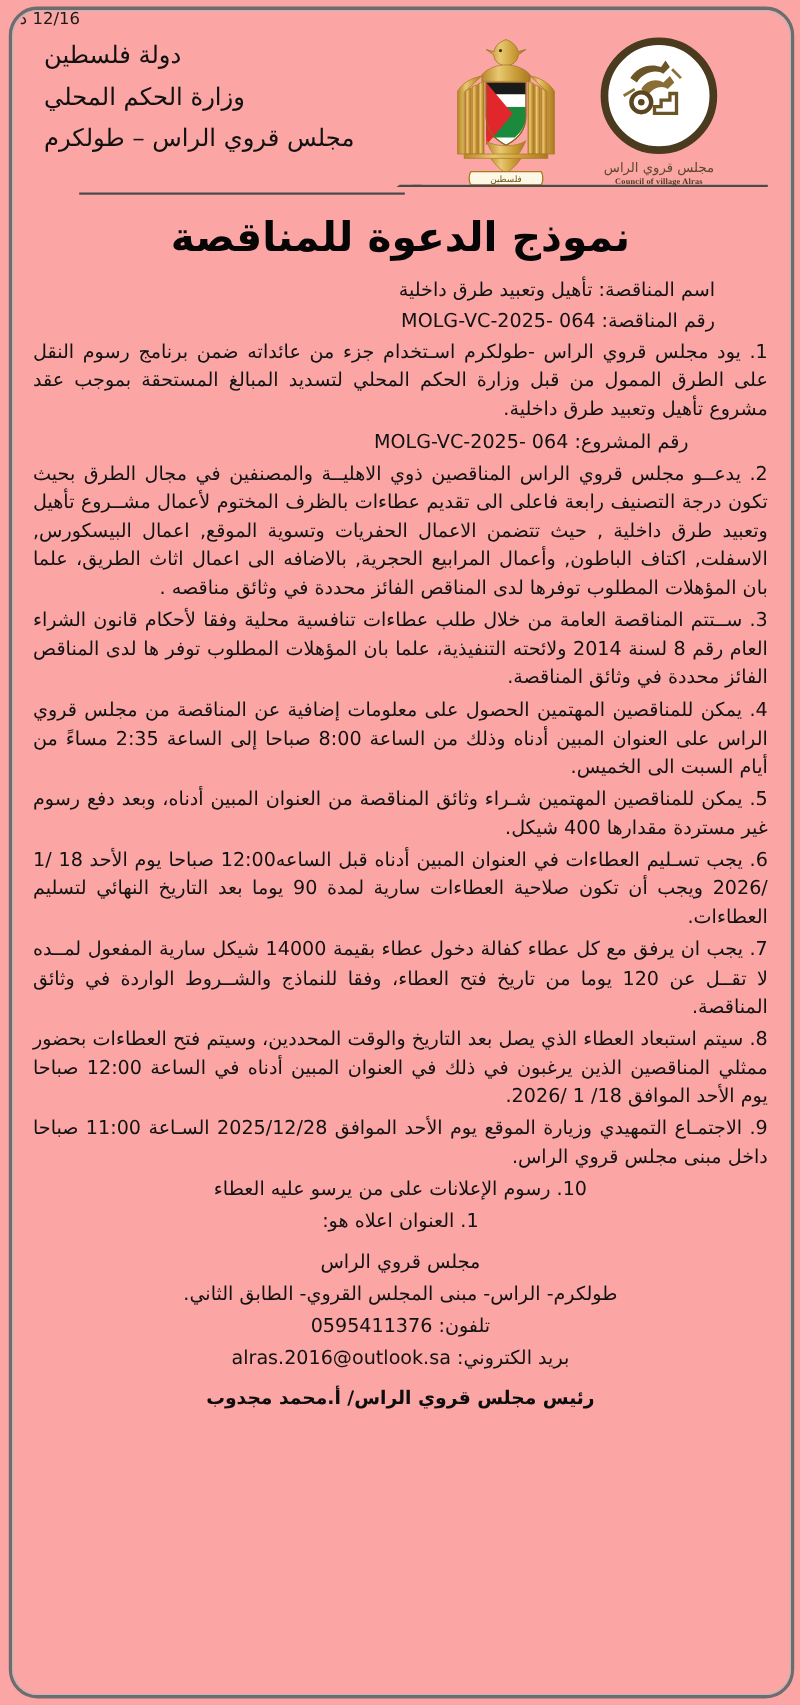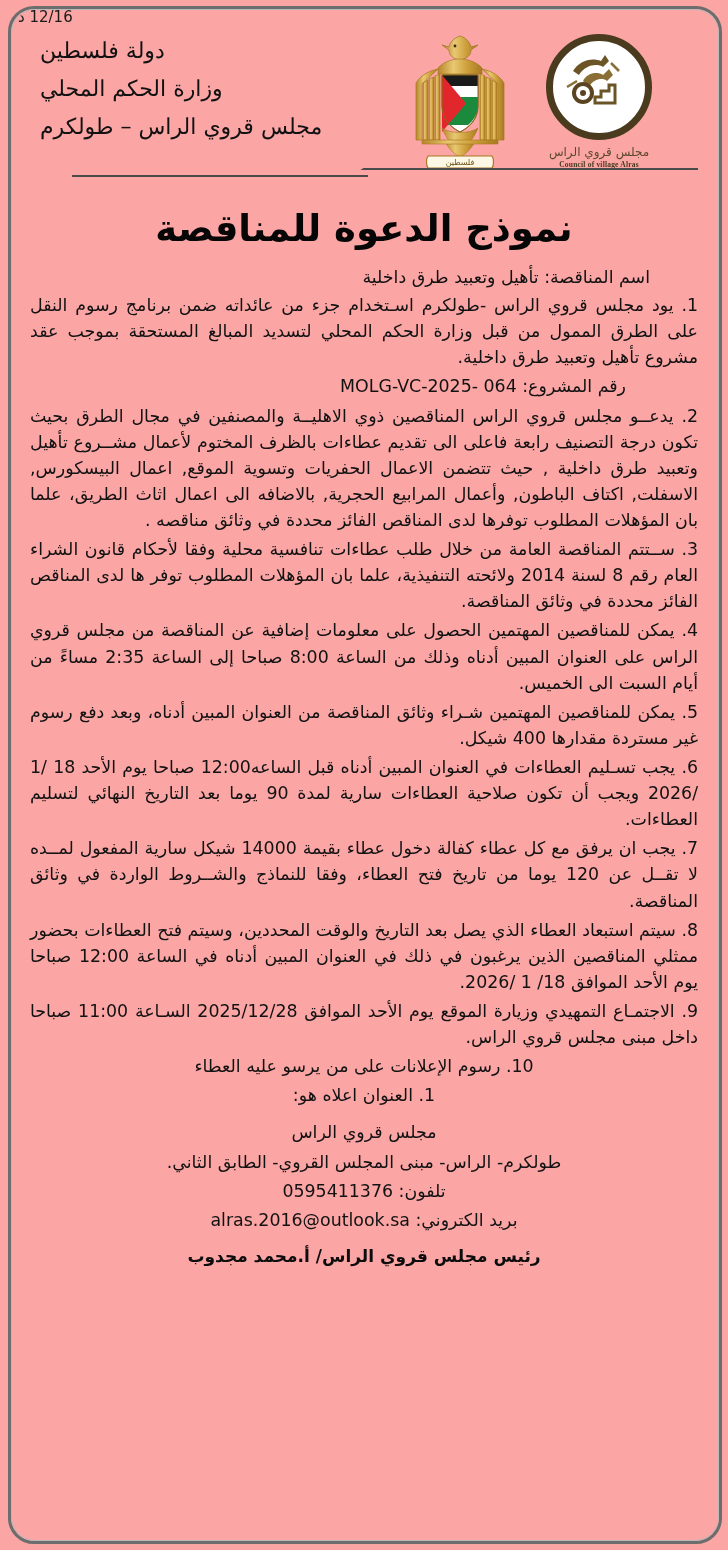--- a/index.html
+++ b/index.html
@@ -166,21 +166,21 @@
     border-top: 2px solid #4a4a4a;
     transform: skewX(-56deg);
   }
 
   
   .doc-title {
     text-align: center;
     font-size: 37px;
     font-weight: bold;
     color: #060606;
-    margin-top: 27px;
+    margin-top: 14px;
     margin-bottom: 14px;
     letter-spacing: -0.5px;
     font-family: "DejaVu Sans", sans-serif;
     direction: rtl;
   }
 
   
   .body {
     direction: rtl;
     text-align: justify;
@@ -330,20 +330,21 @@
       <div class="sep-right"></div>
       <div class="sep-diag"></div>
       <div class="sep-left"></div>
     </div>
 
     <div class="doc-title">نموذج الدعوة للمناقصة</div>
 
     <div class="body">
 
       <div class="meta-line">اسم المناقصة: تأهيل وتعبيد طرق داخلية</div>
+      <div class="meta-line num">رقم المناقصة:   MOLG-VC-2025- 064</div>
 
       <p class="clause">1. يود مجلس قروي الراس -طولكرم اسـتخدام جزء من عائداته ضمن برنامج رسوم النقل على الطرق الممول من قبل وزارة الحكم المحلي لتسديد المبالغ المستحقة بموجب عقد مشروع تأهيل وتعبيد طرق داخلية.</p>
 
       <div class="indent-line">رقم  المشروع: MOLG-VC-2025- 064</div>
 
       <p class="clause">2. يدعــو مجلس قروي الراس المناقصين ذوي الاهليــة والمصنفين في مجال الطرق بحيث تكون درجة التصنيف رابعة فاعلى  الى تقديم عطاءات بالظرف المختوم لأعمال مشــروع تأهيل وتعبيد طرق داخلية , حيث تتضمن الاعمال الحفريات وتسوية الموقع, اعمال البيسكورس, الاسفلت, اكتاف الباطون, وأعمال المرابيع الحجرية, بالاضافه الى اعمال اثاث الطريق، علما بان المؤهلات المطلوب توفرها لدى المناقص الفائز محددة في  وثائق مناقصه .</p>
       <p class="clause">3. ســتتم المناقصة العامة من خلال طلب عطاءات تنافسية محلية وفقا لأحكام قانون الشراء العام رقم 8 لسنة 2014 ولائحته التنفيذية، علما بان المؤهلات المطلوب توفر ها لدى المناقص الفائز محددة في  وثائق المناقصة.</p>
       <p class="clause">4. يمكن للمناقصين المهتمين الحصول على معلومات إضافية عن المناقصة من مجلس قروي الراس على العنوان المبين أدناه وذلك من الساعة 8:00 صباحا إلى الساعة 2:35 مساءً من أيام السبت الى الخميس.</p>
       <p class="clause">5. يمكن للمناقصين المهتمين شـراء وثائق المناقصة من العنوان المبين أدناه، وبعد دفع رسوم غير مستردة مقدارها 400 شيكل.</p>
       <p class="clause">6. يجب تسـليم العطاءات في العنوان المبين أدناه قبل الساعه12:00 صباحا يوم الأحد 18 /1 /2026 ويجب أن تكون صلاحية العطاءات سارية لمدة 90 يوما بعد التاريخ النهائي لتسليم العطاءات.</p>

